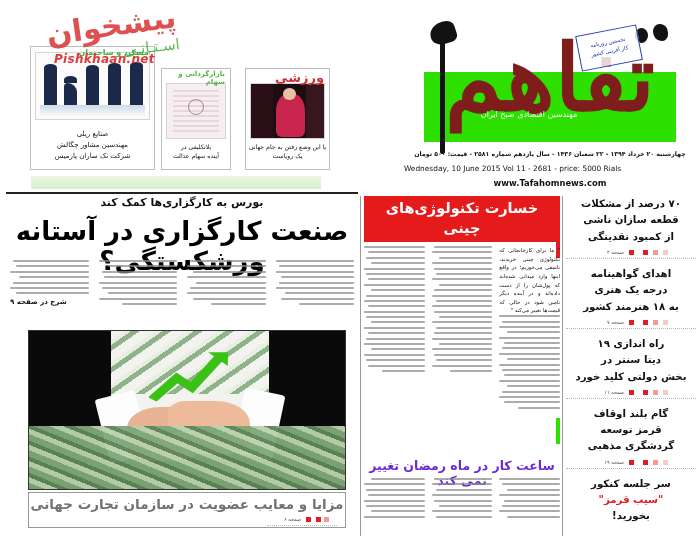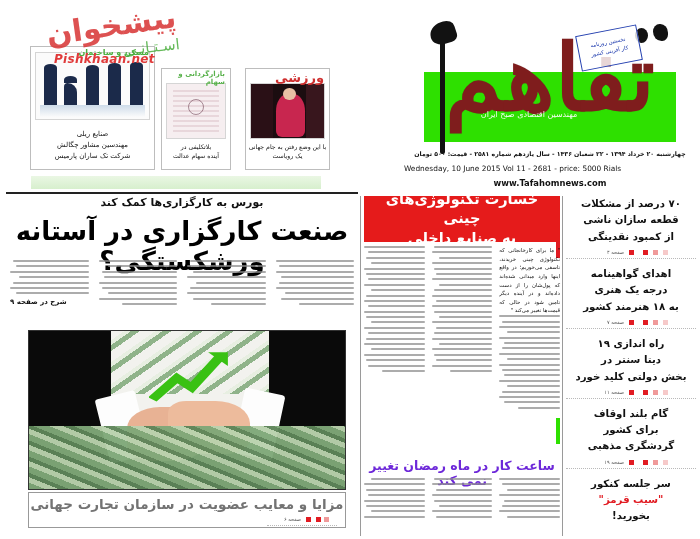--- a/index.html
+++ b/index.html
@@ -423,21 +423,20 @@
         <span class="sq sq-c" style="right:8px;"></span>
         <span class="side-pg" style="right:36px;">صفحه ۶</span>
       </div>
     </div>
   </div>
 
   <div class="mid-col">
     <div class="redbox">
       <div>
         <div>خسارت تکنولوژی‌های چینی</div>
-        <div>به صنایع داخلی</div>
       </div>
     </div>
 
     <div class="mid-body">
       <div class="mid-col2">
         <div class="mid-quote">" ما برای کارخانجاتی که تکنولوژی چینی خریدند، تاسفی می‌خوریم؛ در واقع اینها وارد میدانی شده‌اند که پول‌شان را از دست داده‌اند و در آینده دیگر تامین شود در حالی که قیمت‌ها تغییر می‌کند "</div>
         <div class="ln s2"></div>
           <div class="ln s1"></div>
           <div class="ln s2"></div>
         <div class="ln s3"></div>
@@ -589,21 +588,21 @@
           <span class="sq sq-b"></span>
         <span class="sq sq-c"></span>
           <span class="sq sq-d"></span>
         <span class="side-pg" style="right:72px;">صفحه ۱۱</span>
       </div>
     </div>
 
     <div class="side-item">
       <div class="side-title">
         <div>گام بلند اوقاف</div>
-        <div>برای کشور</div>
+        <div>قرمز توسعه</div>
         <div>گردشگری مذهبی</div>
       </div>
       <div class="side-rule">
         <span class="sq sq-a"></span>
           <span class="sq sq-b"></span>
         <span class="sq sq-c"></span>
           <span class="sq sq-d"></span>
         <span class="side-pg" style="right:72px;">صفحه ۱۹</span>
       </div>
     </div>

